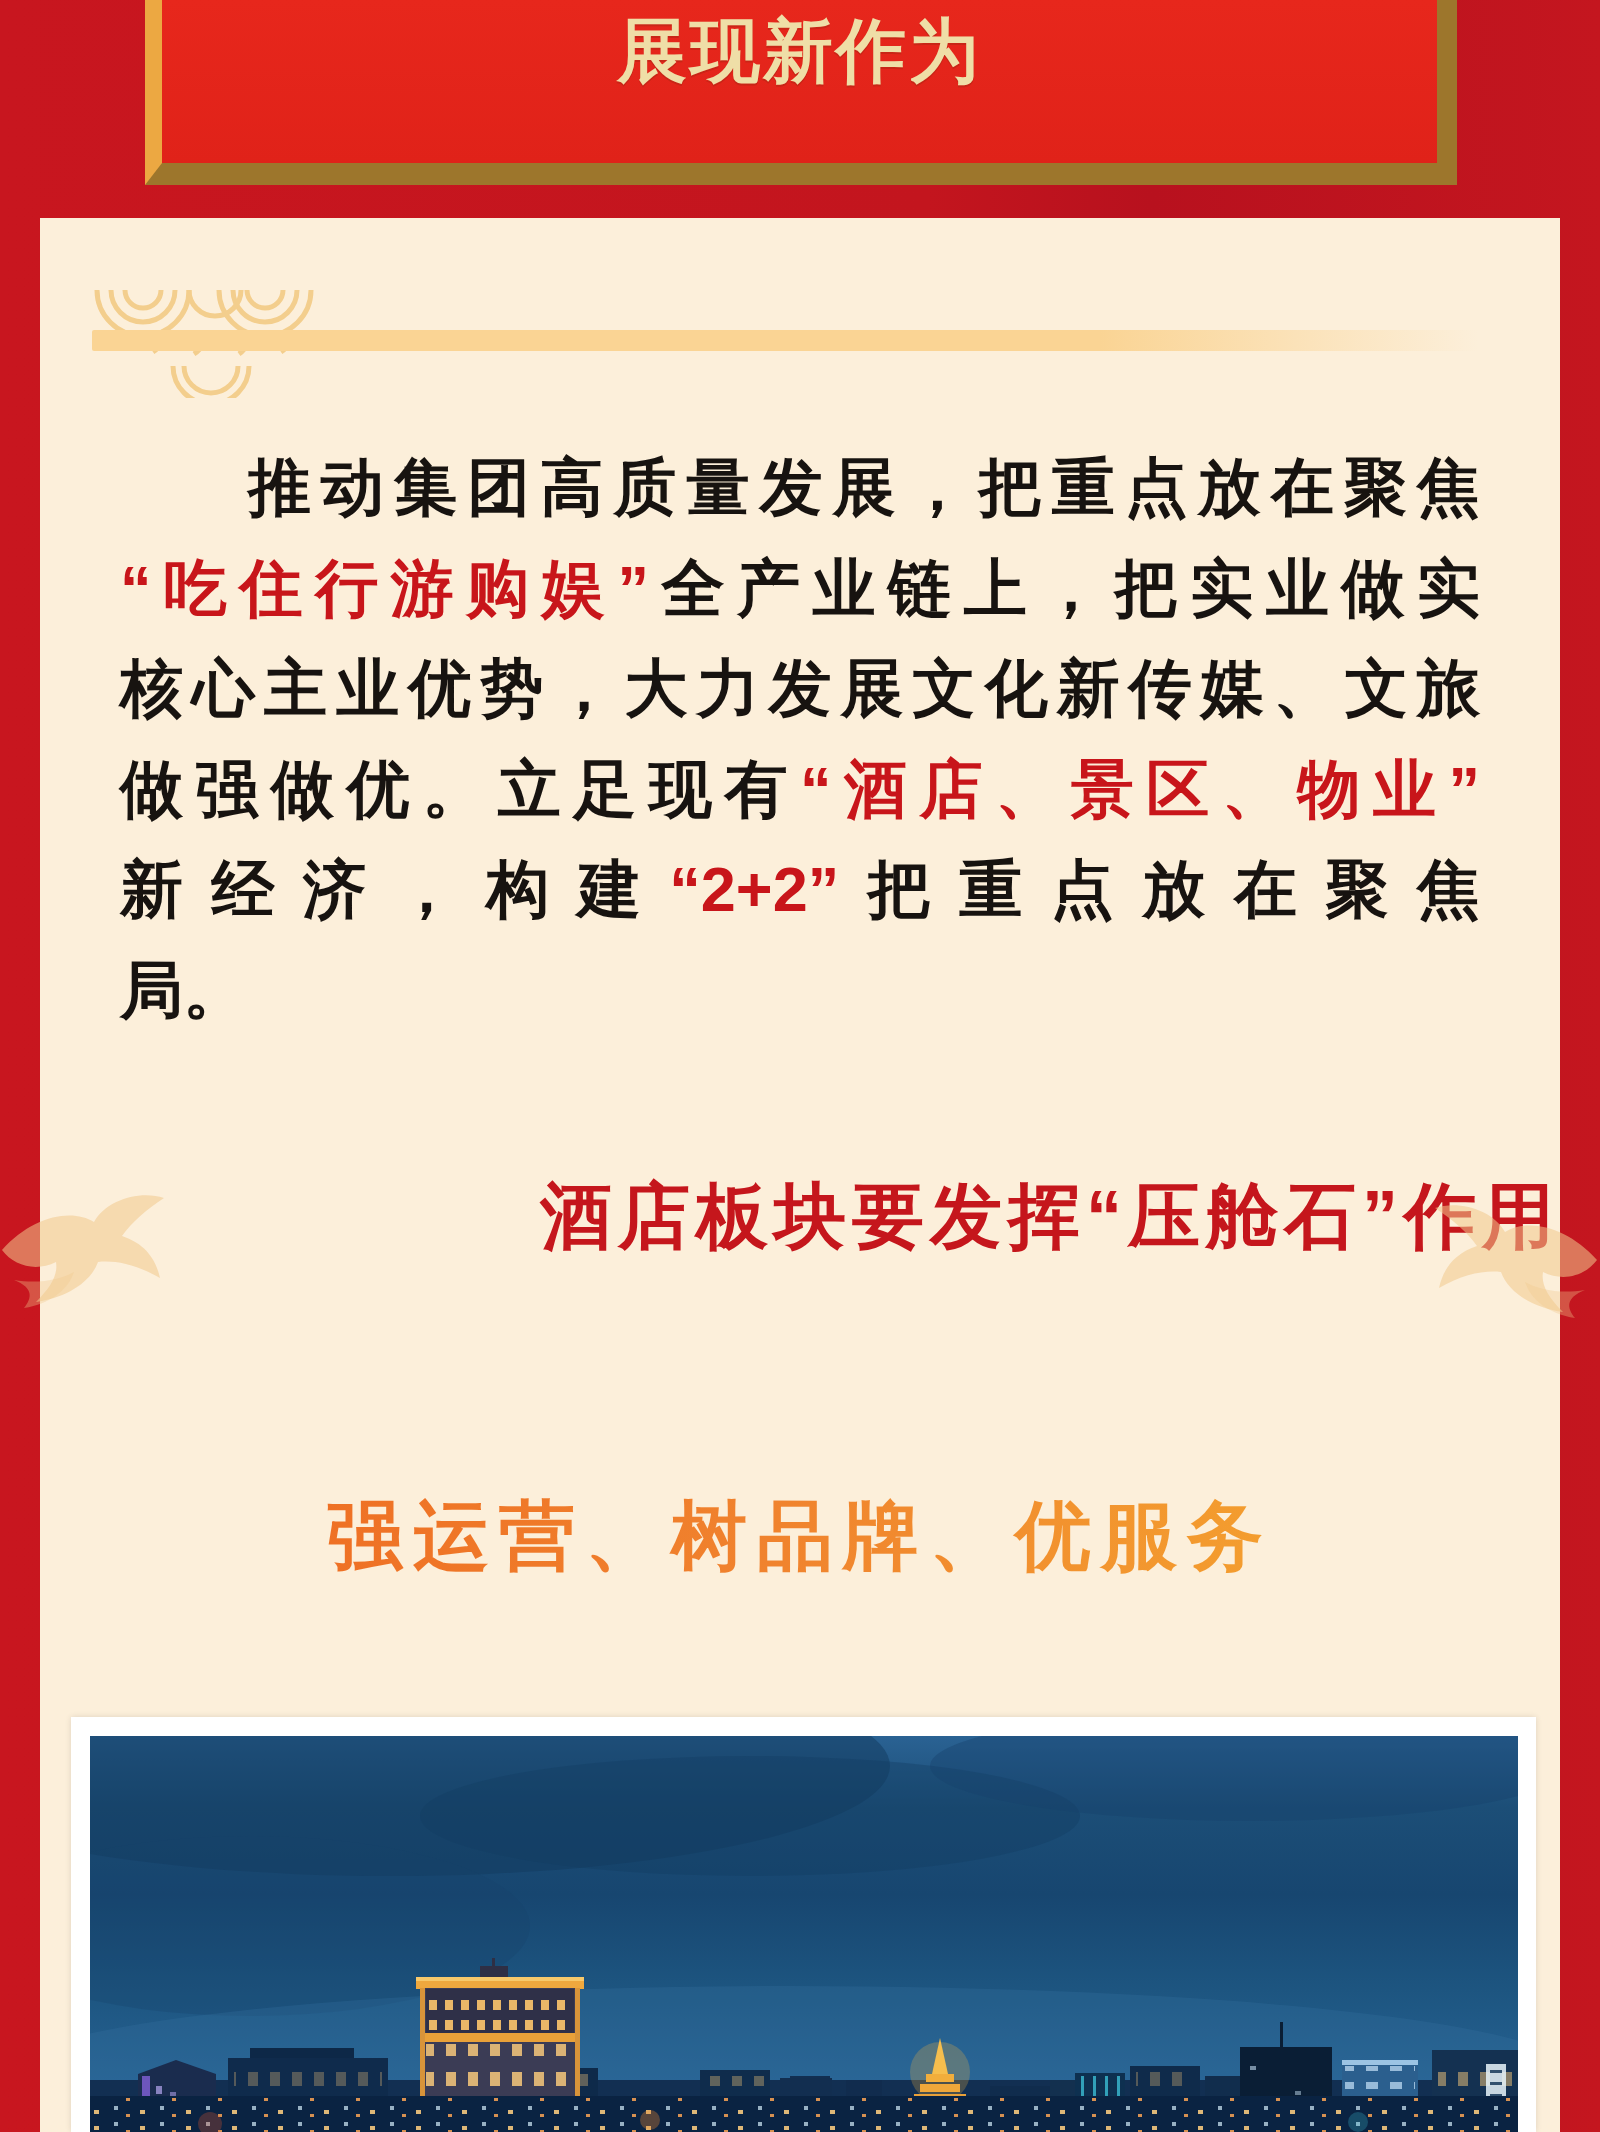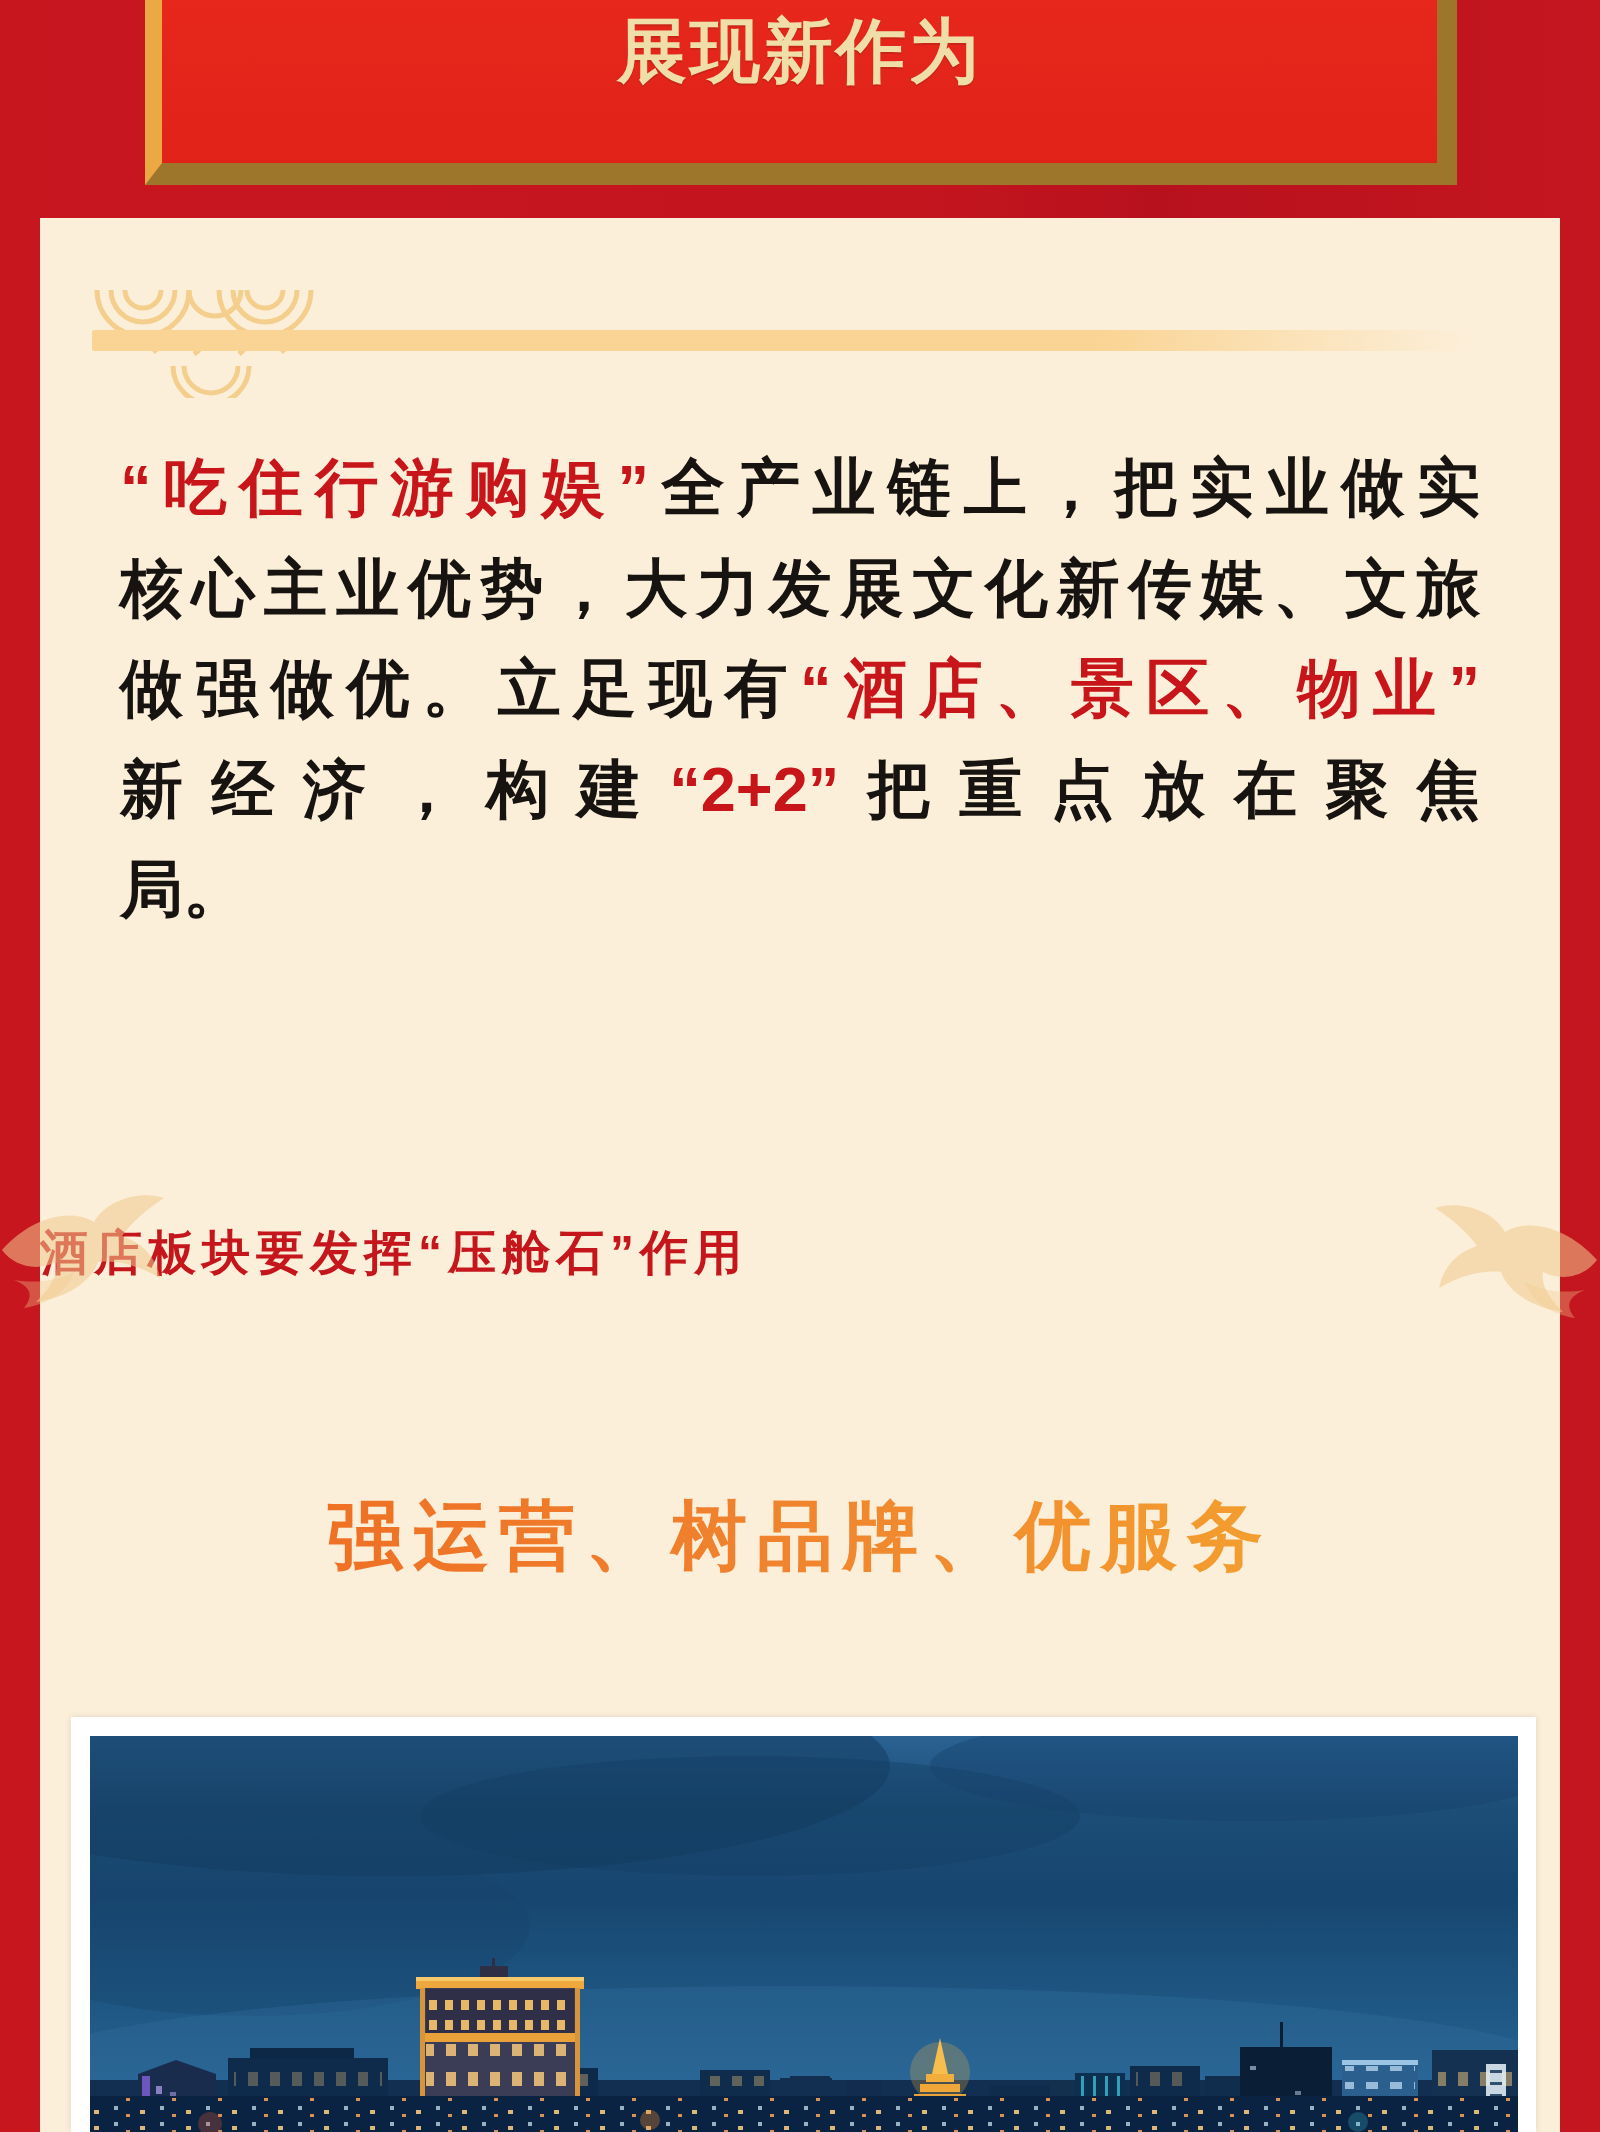--- a/index.html
+++ b/index.html
@@ -42,22 +42,22 @@
     position:absolute;left:80px;top:219px;width:1360px;
     font-size:63px;font-weight:700;line-height:100.5px;color:var(--ink,#171310);
   }
   .para-line{text-align:justify;text-align-last:justify;text-justify:inter-character;white-space:nowrap;}
   .para-line.last{text-align-last:left;}
   .para-line.indent{text-indent:128px;}
   .para-line span.red{color:var(--accent-red,#C8151A);}
   .para-line span.ink{color:var(--ink,#171310);}
   
   .heading{
-    position:absolute;left:0;top:985px;width:100%;text-align:left;
-    font-size:48px;line-height:100px;font-weight:900;letter-spacing:6px;
+    position:absolute;left:0;top:948px;width:100%;text-align:right;
+    font-size:72px;line-height:100px;font-weight:900;letter-spacing:6px;
     color:var(--heading-red,#C5161C);
   }
   .subtitle{
     position:absolute;left:0;top:1268px;width:100%;text-align:center;
     font-size:76px;line-height:100px;font-weight:900;letter-spacing:10px;
     background:linear-gradient(92deg,var(--orange-start,#EE6A21) 8%,#F0832E 48%,var(--orange-end,#F5A92F) 95%);
     -webkit-background-clip:text;background-clip:text;color:transparent;
     text-shadow:none;
   }
   
@@ -97,20 +97,21 @@
         <path d="M162 86 q3 12 -8 20"></path>
         <path d="M204 82 q4 14 -8 22"></path>
         <path d="M99 118 a27 27 0 0 0 54 0"></path>
         <path d="M88 118 a38 38 0 0 0 76 0"></path>
       </g>
     </svg>
 
     <div class="gold-bar"></div>
 
     <div class="para">
+        <div class="para-line indent"><span class="ink">推动集团高质量发展，把重点放在聚焦</span></div>
         <div class="para-line"><span class="red">“吃住行游购娱”</span><span class="ink">全产业链上，把实业做实</span></div>
         <div class="para-line"><span class="ink">核心主业优势，大力发展文化新传媒、文旅</span></div>
         <div class="para-line"><span class="ink">做强做优。立足现有</span><span class="red">“酒店、景区、物业”</span></div>
         <div class="para-line"><span class="ink">新经济，构建</span><span class="red">“2+2”</span><span class="ink">把重点放在聚焦</span></div>
         <div class="para-line last"><span class="ink">局。</span></div>
       </div>
 
     <div class="heading">酒店板块要发挥“压舱石”作用</div>
 
     <div class="subtitle">强运营、树品牌、优服务</div>

